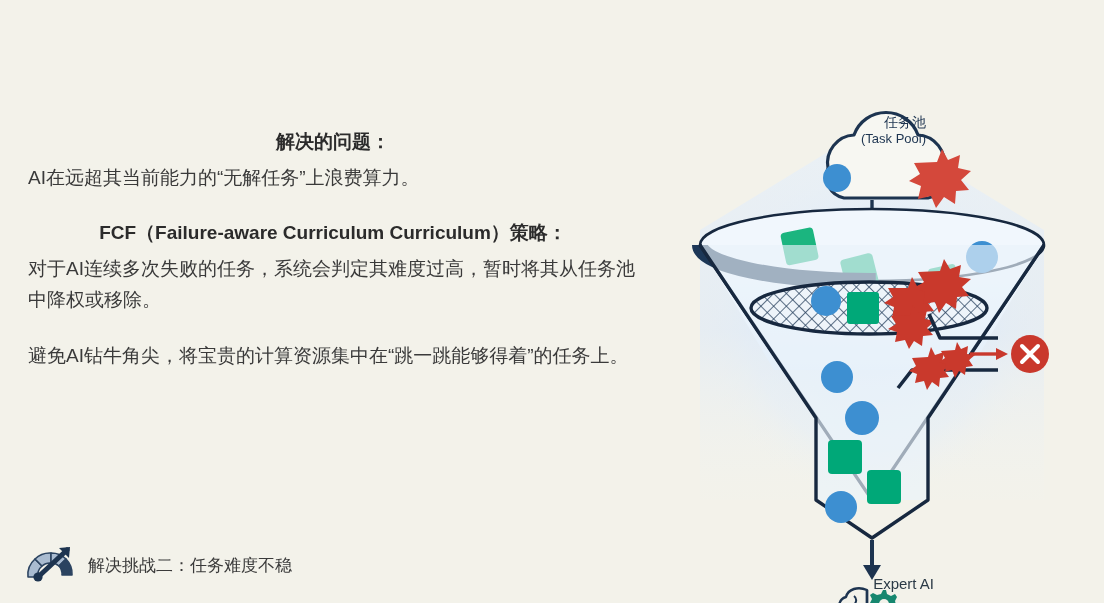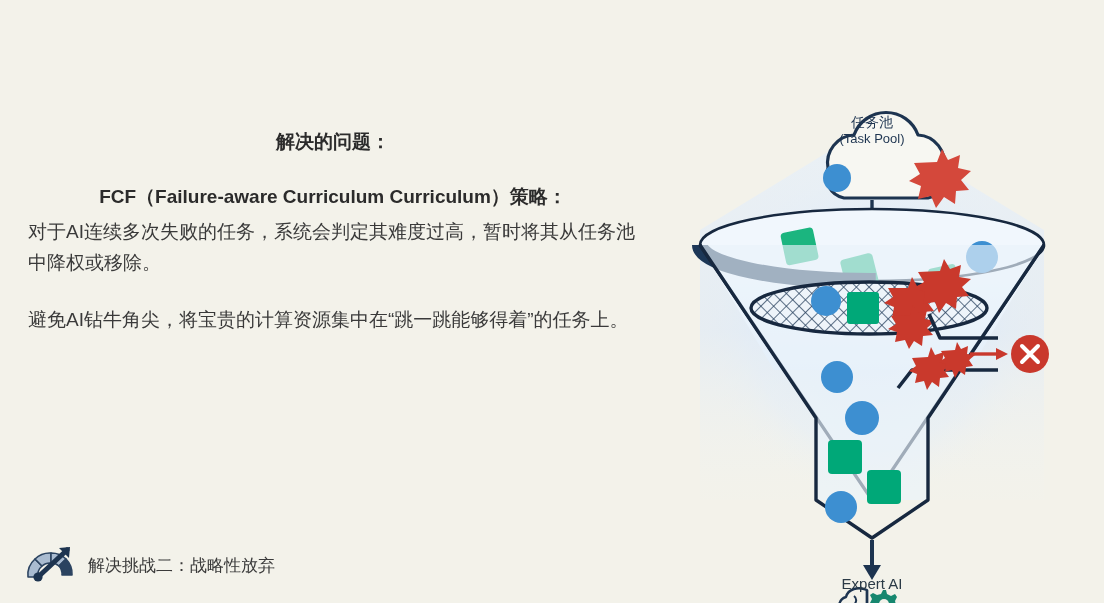--- a/index.html
+++ b/index.html
@@ -76,21 +76,21 @@
   #diagram {
     position: absolute;
     left: 640px;
     top: 70px;
     width: 464px;
     height: 533px;
   }
   #diagram svg { display: block; }
   .dg-label {
     position: absolute;
-    text-align: center;
+    text-align: right;
     color: #1d3450;
     line-height: 1.18;
   }
   #cloud-label {
     left: 178px;
     top: 44px;
     width: 108px;
     font-size: 13px;
   }
   #cloud-label .cn { font-size: 14px; }
@@ -105,20 +105,21 @@
 </head>
 <body>
 
 <div id="slide">
 
 
   <div id="left-col">
 
     <div class="block">
       <div class="blk-head">解决的问题：</div>
+      <div class="blk-body">AI在远超其当前能力的“无解任务”上浪费算力。</div>
     </div>
 
     <div class="block">
       <div class="blk-head">FCF（Failure-aware Curriculum Curriculum）策略：</div>
       <div class="blk-body">对于AI连续多次失败的任务，系统会判定其难度过高，暂时将其从任务池中降权或移除。</div>
     </div>
 
     <div class="block">
       <div class="blk-body">避免AI钻牛角尖，将宝贵的计算资源集中在“跳一跳能够得着”的任务上。</div>
     </div>
@@ -132,21 +133,21 @@
         <path d="M4 36 A21 21 0 0 1 11 18 L18 25 A12 12 0 0 0 14 36 Z" fill="#a9bbd0" stroke="#2b4360" stroke-width="1.6" stroke-linejoin="round"></path>
         <path d="M11 18 A21 21 0 0 1 27 12 L27 22 A12 12 0 0 0 18 25 Z" fill="#a9bbd0" stroke="#2b4360" stroke-width="1.6" stroke-linejoin="round"></path>
         <path d="M27 12 A21 21 0 0 1 42 18 L35 25 A12 12 0 0 0 27 22 Z" fill="#a9bbd0" stroke="#2b4360" stroke-width="1.6" stroke-linejoin="round"></path>
         <path d="M42 18 A21 21 0 0 1 48 34 L38 34 A12 12 0 0 0 35 25 Z" fill="#2b4360" stroke="#2b4360" stroke-width="1.6" stroke-linejoin="round"></path>
 
         <path d="M13 37 L43 9" stroke="#1d3450" stroke-width="5" stroke-linecap="round"></path>
         <path d="M35 7 L46 6 L45 17 Z" fill="#1d3450"></path>
         <circle cx="14" cy="36" r="4.6" fill="#1d3450"></circle>
       </svg>
     </span>
-    <span class="label">解决挑战二：战略性放弃</span>
+    <span class="label">解决挑战二：任务难度不稳</span>
   </div>
 
   <div id="diagram">
     <svg width="464" height="533" viewBox="0 0 464 533">
       <defs>
         <linearGradient id="glowGrad" x1="0" y1="0" x2="0" y2="1">
           <stop offset="0%" stop-color="#e7f0fa" stop-opacity="0.95"></stop>
           <stop offset="55%" stop-color="#dfeaf7" stop-opacity="0.85"></stop>
           <stop offset="100%" stop-color="#f0f3f2" stop-opacity="0.1"></stop>
         </linearGradient>

